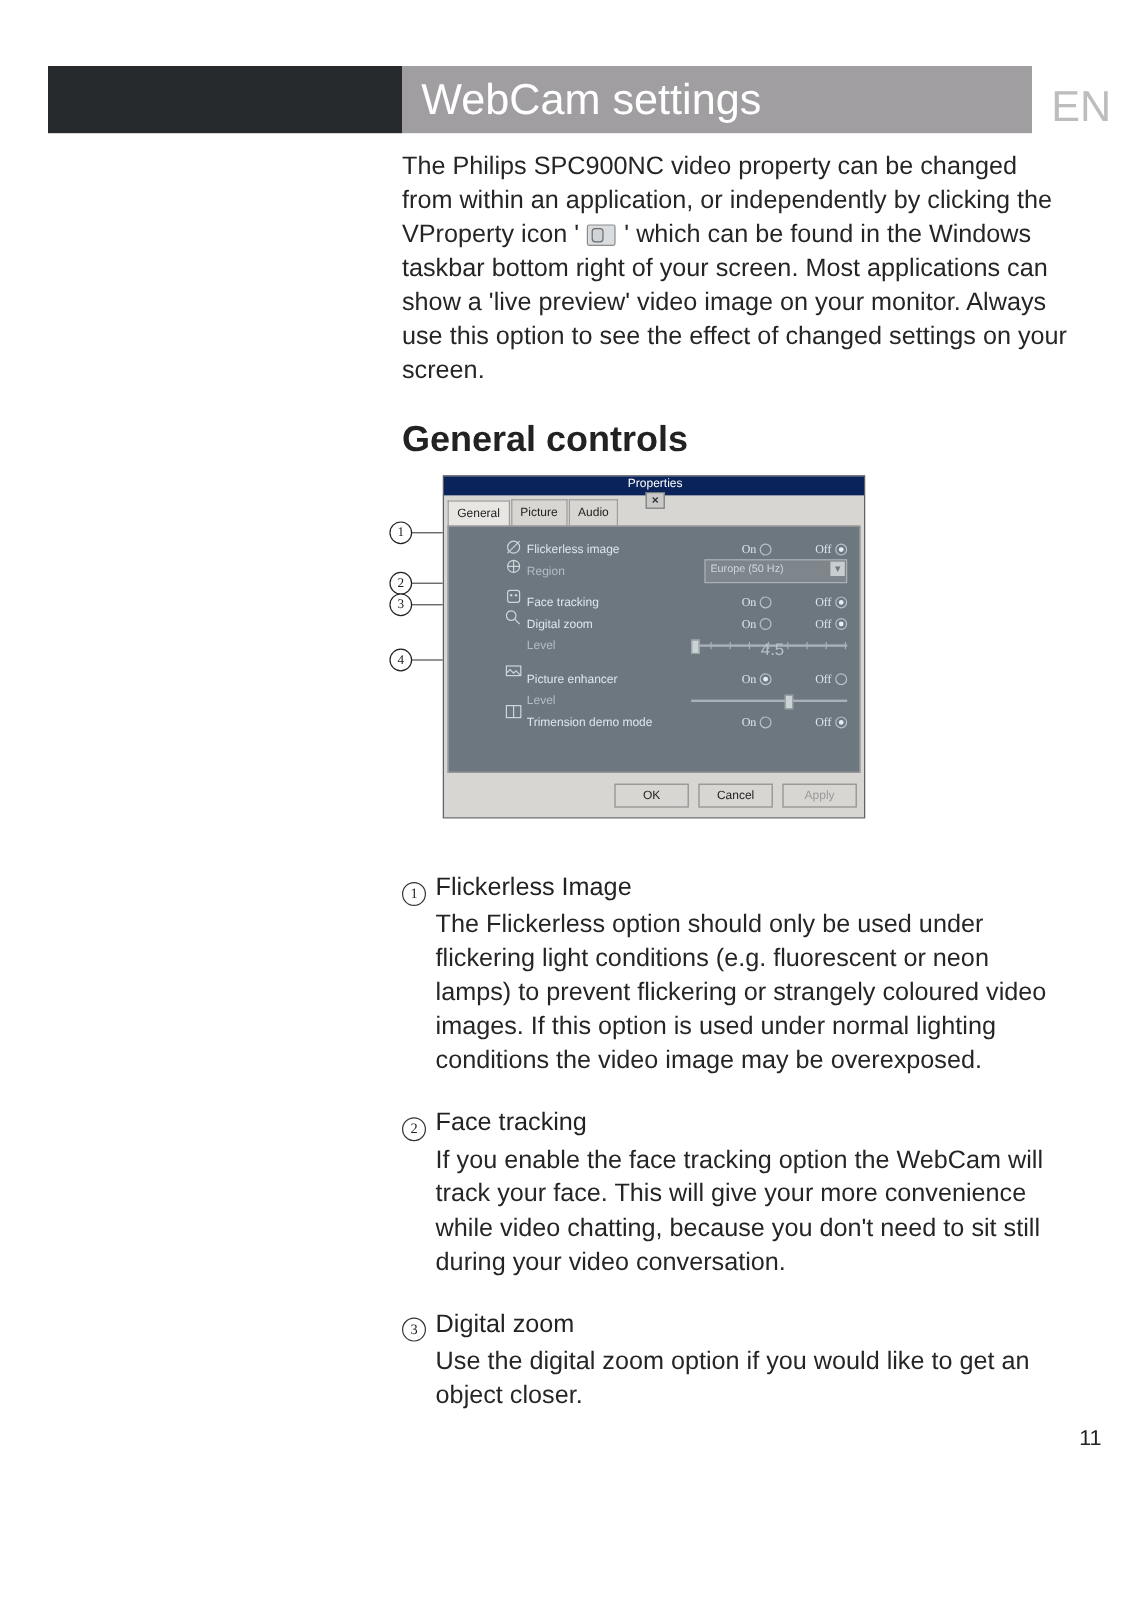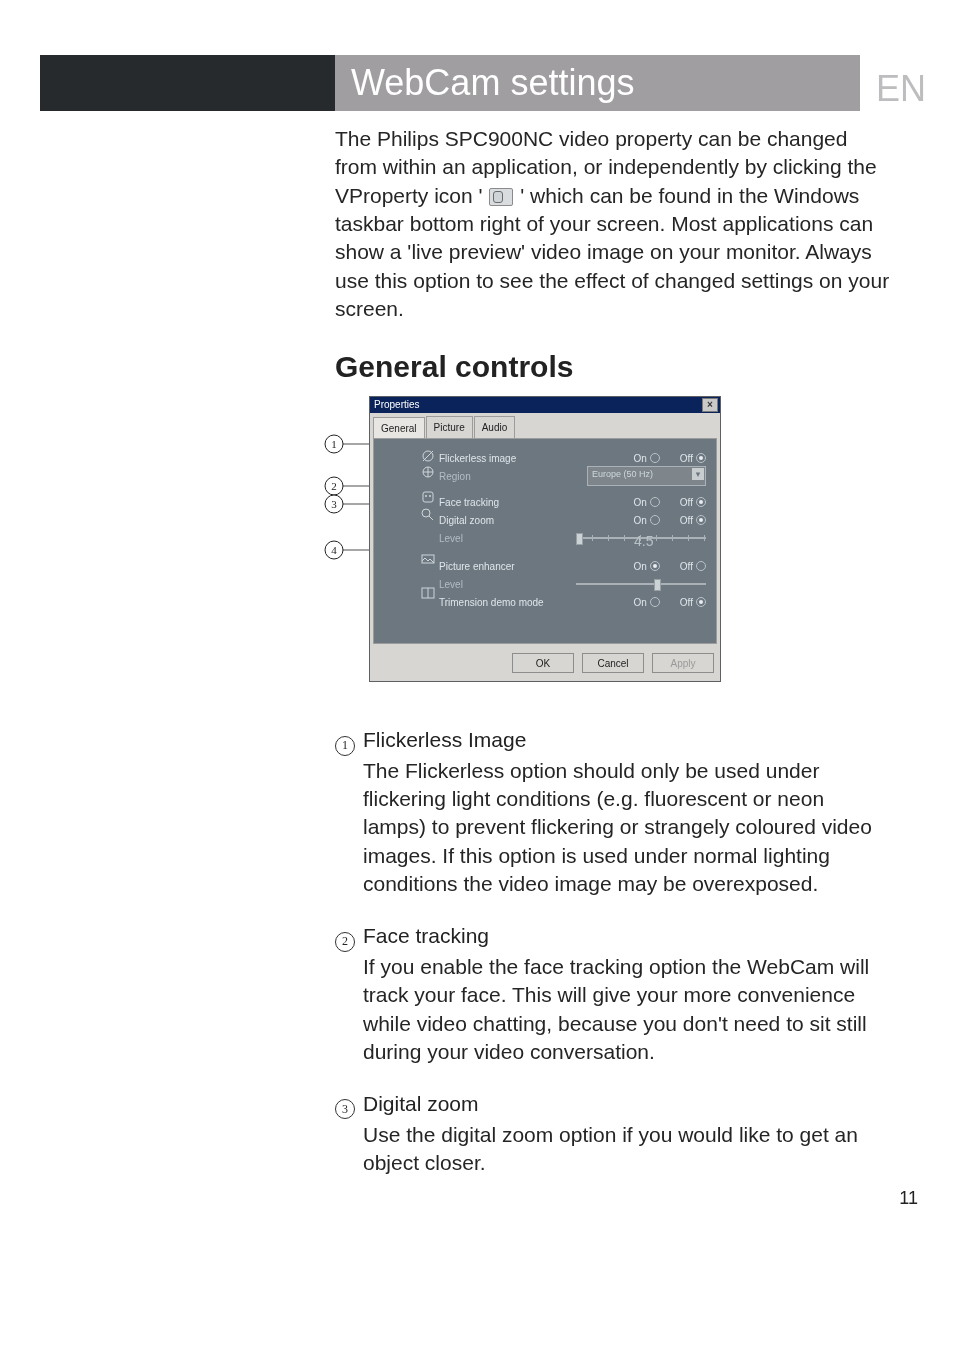--- a/index.html
+++ b/index.html
@@ -95,20 +95,21 @@
   }
   .dlg-titlebar {
     background: #0a235b;
     color: #fff;
     height: 16px;
     display: flex;
     align-items: center;
     justify-content: space-between;
     padding: 0 2px 0 4px;
     font-size: 10px;
+    flex-direction: column;
   }
   .dlg-close {
     width: 14px; height: 12px;
     background: #c9c9c9;
     display:flex; align-items:center; justify-content:center;
     border:1px solid #7a7a7a;
     font-weight: bold;
     color:#333;
   }
   .dlg-tabs {
@@ -134,21 +135,21 @@
     min-height: 188px;
   }
   .dlg-row {
     display:flex; align-items:center;
     height:18px;
     color:#dfe6ea;
     font-size:10px;
   }
   .dlg-row.sub { color:#b3bdc3; }
   .dlg-label { width: 115px; }
-  .onoff { display:flex; align-items:flex-end; gap:20px; margin-left:auto;}
+  .onoff { display:flex; align-items:flex-end; gap:36px; margin-left:auto;font-family:Liberation Serif, serif;}
   .onoff span { display:flex; align-items:center; gap:3px;}
   .radio {
     width:8px;height:8px;border-radius:50%;
     border:1px solid #b8c2c7; display:inline-block;
     background:#6d7780;
   }
   .radio.sel:after{
     content:"";display:block;width:4px;height:4px;border-radius:50%;
     background:#e9edef;margin:2px;
   }

